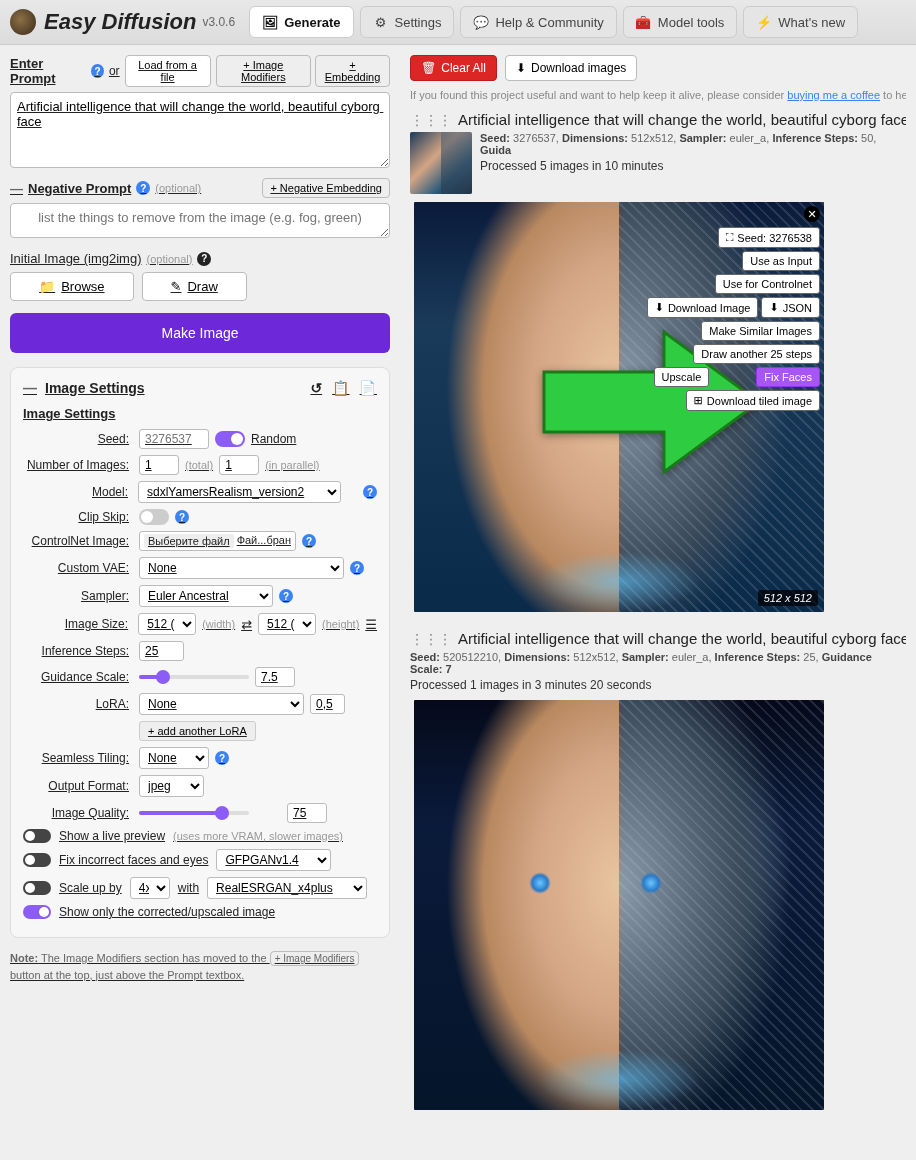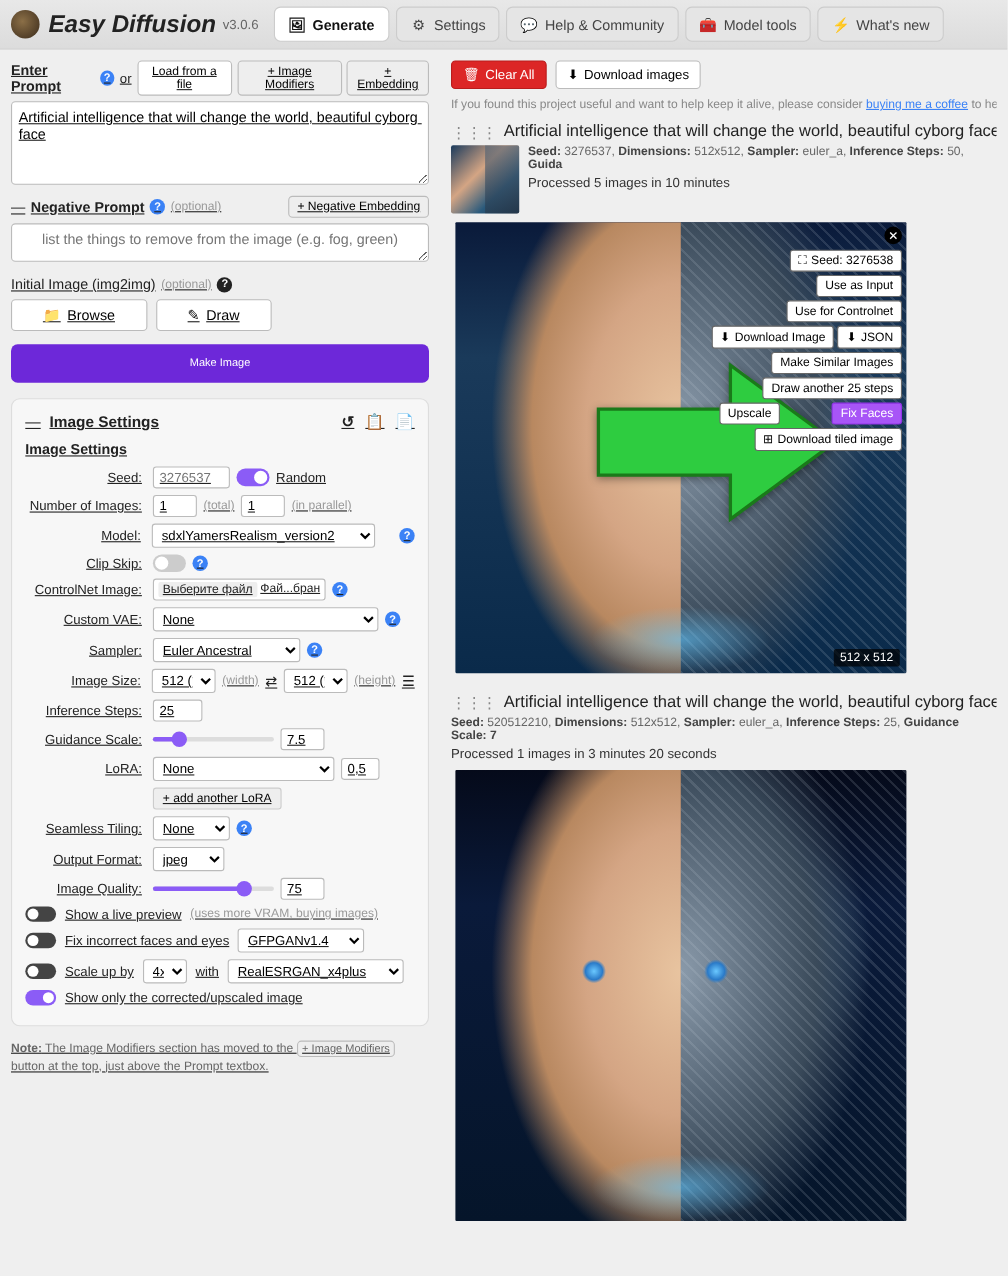--- a/index.html
+++ b/index.html
@@ -33,21 +33,21 @@
 .collapse-icon { font-weight: bold; color: #666; cursor: pointer; }
 .optional { color: #999; font-size: 11px; }
 .flex-right { margin-left: auto; display: flex; gap: 4px; }
 
 
 .init-row { margin-top: 10px; display: flex; align-items: center; gap: 5px; }
 .init-btns { display: flex; gap: 8px; margin-top: 6px; }
 .init-btn { flex: 0 0 auto; background: #fff; border: 1px solid #bbb; border-radius: 4px; padding: 6px 28px; font-size: 13px; cursor: pointer; display: flex; align-items: center; gap: 6px; }
 
 
-.make-btn { width: 100%; background: #6d28d9; color: #fff; border: none; border-radius: 6px; padding: 12px; font-size: 10px; margin-top: 12px; cursor: pointer; }
+.make-btn { width: 100%; background: #6d28d9; color: #fff; border: none; border-radius: 6px; padding: 12px; font-size: 14px; margin-top: 12px; cursor: pointer; }
 
 
 .panel { background: #f7f7f7; border: 1px solid #ddd; border-radius: 8px; margin-top: 14px; padding: 12px; }
 .panel-header { display: flex; align-items: center; gap: 8px; font-weight: 700; font-size: 14px; margin-bottom: 10px; }
 .panel-header .icons-right { margin-left: auto; display: flex; gap: 10px; }
 .sub-header { font-weight: 700; margin: 6px 0 8px; }
 .setting-row { display: flex; align-items: center; margin: 6px 0; gap: 6px; }
 .setting-label { width: 110px; text-align: right; font-size: 12px; padding-right: 4px; }
 .input-sm { border: 1px solid #bbb; border-radius: 3px; padding: 2px 5px; font-size: 12px; width: 65px; background: #fff; }
 .select-sm { border: 1px solid #bbb; border-radius: 3px; padding: 2px 4px; font-size: 12px; background: #fff; }
@@ -90,21 +90,21 @@
 .meta { font-size: 11px; color: #666; }
 .meta b { color: #444; }
 .processed { font-size: 12px; color: #333; margin-top: 3px; }
 
 .big-img { width: 410px; height: 410px; position: relative; background: linear-gradient(180deg, #0a1a3a 0%, #1a3a5a 30%, #0a2a4a 100%); border-radius: 1px; overflow: hidden; margin-left: 4px; }
 .face-overlay { position: absolute; inset: 0; }
 .face-left { position: absolute; left: 0; top: 0; width: 50%; height: 100%; background: radial-gradient(ellipse 120% 90% at 100% 45%, #e8c4a0 0%, #d4a584 35%, #b88860 55%, transparent 70%); }
 .face-right { position: absolute; right: 0; top: 0; width: 50%; height: 100%; background: radial-gradient(ellipse 120% 90% at 0% 45%, #8a9aaa 0%, #5a6a7a 30%, #3a4a5a 50%, transparent 70%), radial-gradient(circle at 30% 40%, rgba(120,180,220,.5), transparent 40%); }
 .face-right::after { content:''; position:absolute; inset:0; background: repeating-linear-gradient(45deg, rgba(200,210,220,.15) 0 2px, transparent 2px 8px); }
 .neck-glow { position: absolute; bottom: 0; left: 30%; width: 40%; height: 15%; background: radial-gradient(ellipse, rgba(100,200,255,.6), transparent 70%); }
-.size-badge { position: absolute; bottom: 6px; right: 6px; background: rgba(0,0,0,.7); color: #fff; font-size: 11px; padding: 2px 6px; border-radius: 2px; }
+.size-badge { position: absolute; bottom: 6px; right: 6px; background: rgba(0,0,0,.7); color: #fff; font-size: 11px; padding: 2px 6px; border-radius: 2px; font-style: italic; }
 
 .arrow { position: absolute; left: 120px; top: 120px; }
 .arrow svg { width: 230px; height: 160px; filter: drop-shadow(0 2px 4px rgba(0,0,0,.4)); }
 
 .hover-menu { position: absolute; top: 4px; right: 4px; display: flex; flex-direction: column; align-items: flex-end; gap: 3px; }
 .hover-btn { background: #fff; border: 1px solid #666; border-radius: 3px; padding: 3px 7px; font-size: 11px; cursor: pointer; display: flex; align-items: center; gap: 4px; white-space: nowrap; }
 .hover-row { display: flex; gap: 3px; }
 .hover-btn.purple { background: #a855f7; color: #fff; border-color: #9333ea; margin-left: 44px; }
 .close-x { width: 16px; height: 16px; background: #000; color: #fff; border-radius: 50%; display: flex; align-items: center; justify-content: center; font-size: 11px; cursor: pointer; margin-bottom: 2px; }
 
@@ -293,28 +293,28 @@
         <div class="setting-label">Output Format:</div>
         <select class="select-sm" style="width:65px"><option>jpeg</option></select>
       </div>
 
       <div class="setting-function setting-row">
         <div class="setting-label">Image Quality:</div>
         <div class="slider">
           <div class="slider-fill" style="width:75%"></div>
             <div class="slider-thumb" style="left:75%"></div>
         </div>
-        <input class="input-sm" style="width: 40px;" value="75">
+        <input class="input-sm" style="width: 40px; margin-left: 32px;" value="75">
       </div>
 
 
       <div class="render-row">
         <div class="toggle-sm"></div>
         <span>Show a live preview</span>
-        <span class="hint">(uses more VRAM, buying images)</span>
+        <span class="hint">(uses more VRAM, slower images)</span>
       </div>
       <div class="render-row">
         <div class="toggle-sm"></div>
         <span>Fix incorrect faces and eyes</span>
         <select class="select-sm" style="width:115px"><option>GFPGANv1.4</option></select>
       </div>
       <div class="render-row">
         <div class="toggle-sm"></div>
         <span>Scale up by</span>
         <select class="select-sm" style="width:40px"><option>4x</option></select>

